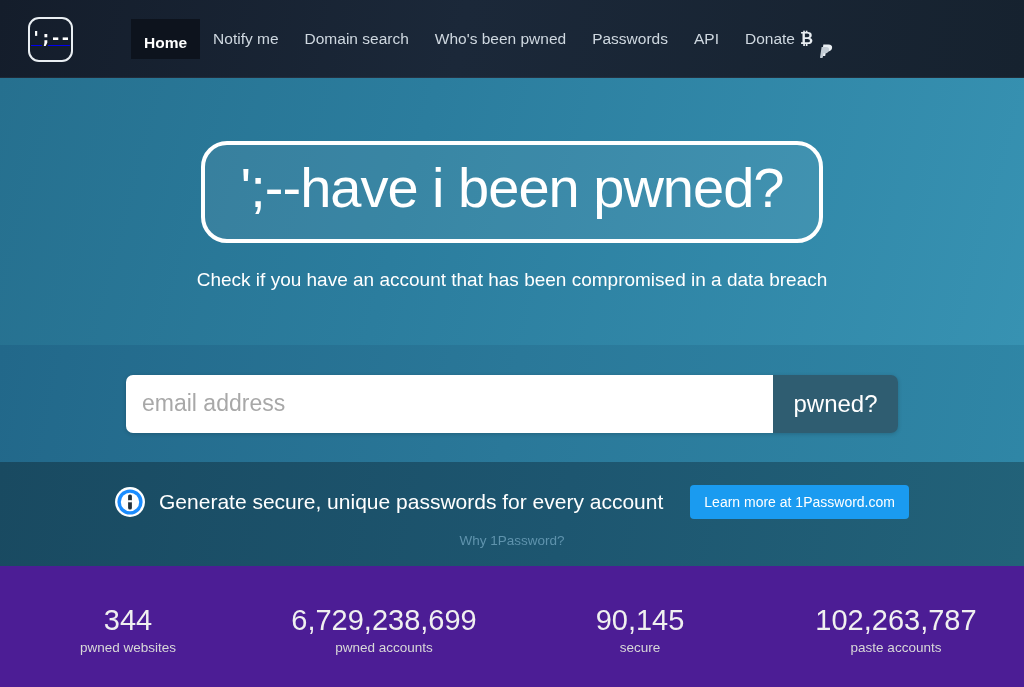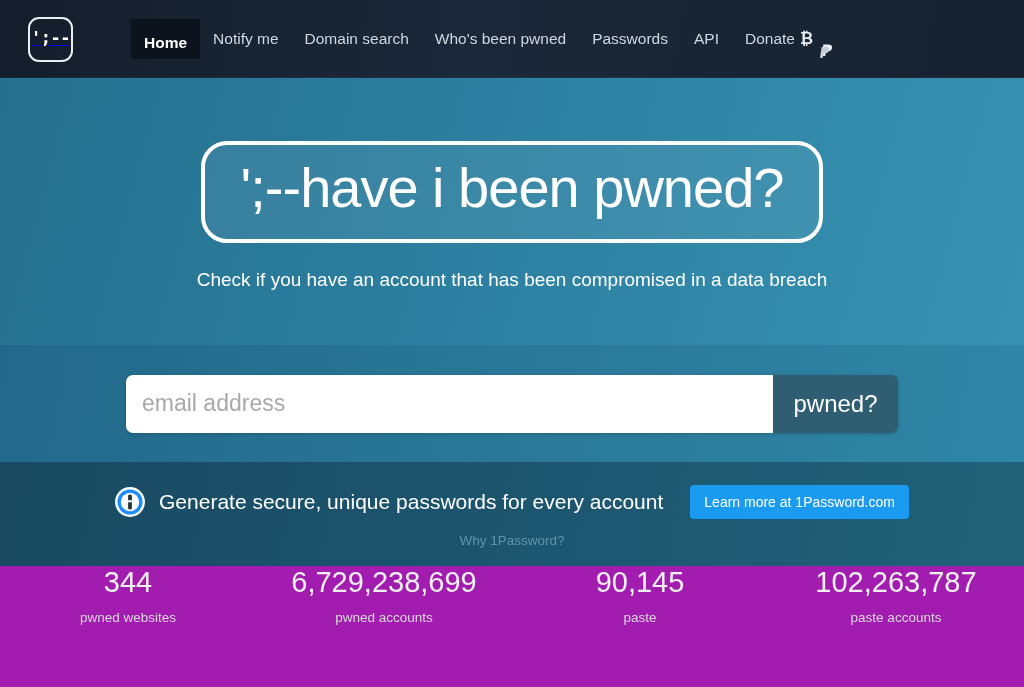--- a/index.html
+++ b/index.html
@@ -205,40 +205,41 @@
   }
   .op-why {
     color: #5f93ad;
     font-size: 13.5px;
     margin-top: 14px;
     text-decoration: none;
   }
 
   
   .stats {
-    background: #a21caf;
+    background: #4c1d95;
     flex: 1;
     display: flex;
     align-items: flex-start;
+    padding-top: 38px;
   }
   .stat {
     flex: 1;
     text-align: center;
   }
   .stat-value {
     color: #f0f0f0;
     font-size: 29px;
     font-weight: 400;
     line-height: 1.15;
     white-space: nowrap;
   }
   .stat-label {
     color: #d8d8d8;
     font-size: 13.5px;
-    margin-top: 11px;
+    margin-top: 3px;
     white-space: nowrap;
   }
 </style>
 </head>
 <body>
 
 <div class="page">
 
   <div class="header">
 
@@ -301,21 +302,21 @@
     <div class="stat">
       <div class="stat-value">344</div>
       <div class="stat-label">pwned websites</div>
     </div>
     <div class="stat">
       <div class="stat-value">6,729,238,699</div>
       <div class="stat-label">pwned accounts</div>
     </div>
     <div class="stat">
       <div class="stat-value">90,145</div>
-      <div class="stat-label">paste</div>
+      <div class="stat-label">secure</div>
     </div>
     <div class="stat">
       <div class="stat-value">102,263,787</div>
       <div class="stat-label">paste accounts</div>
     </div>
   </div>
 
 </div>
 
 </body></html>

